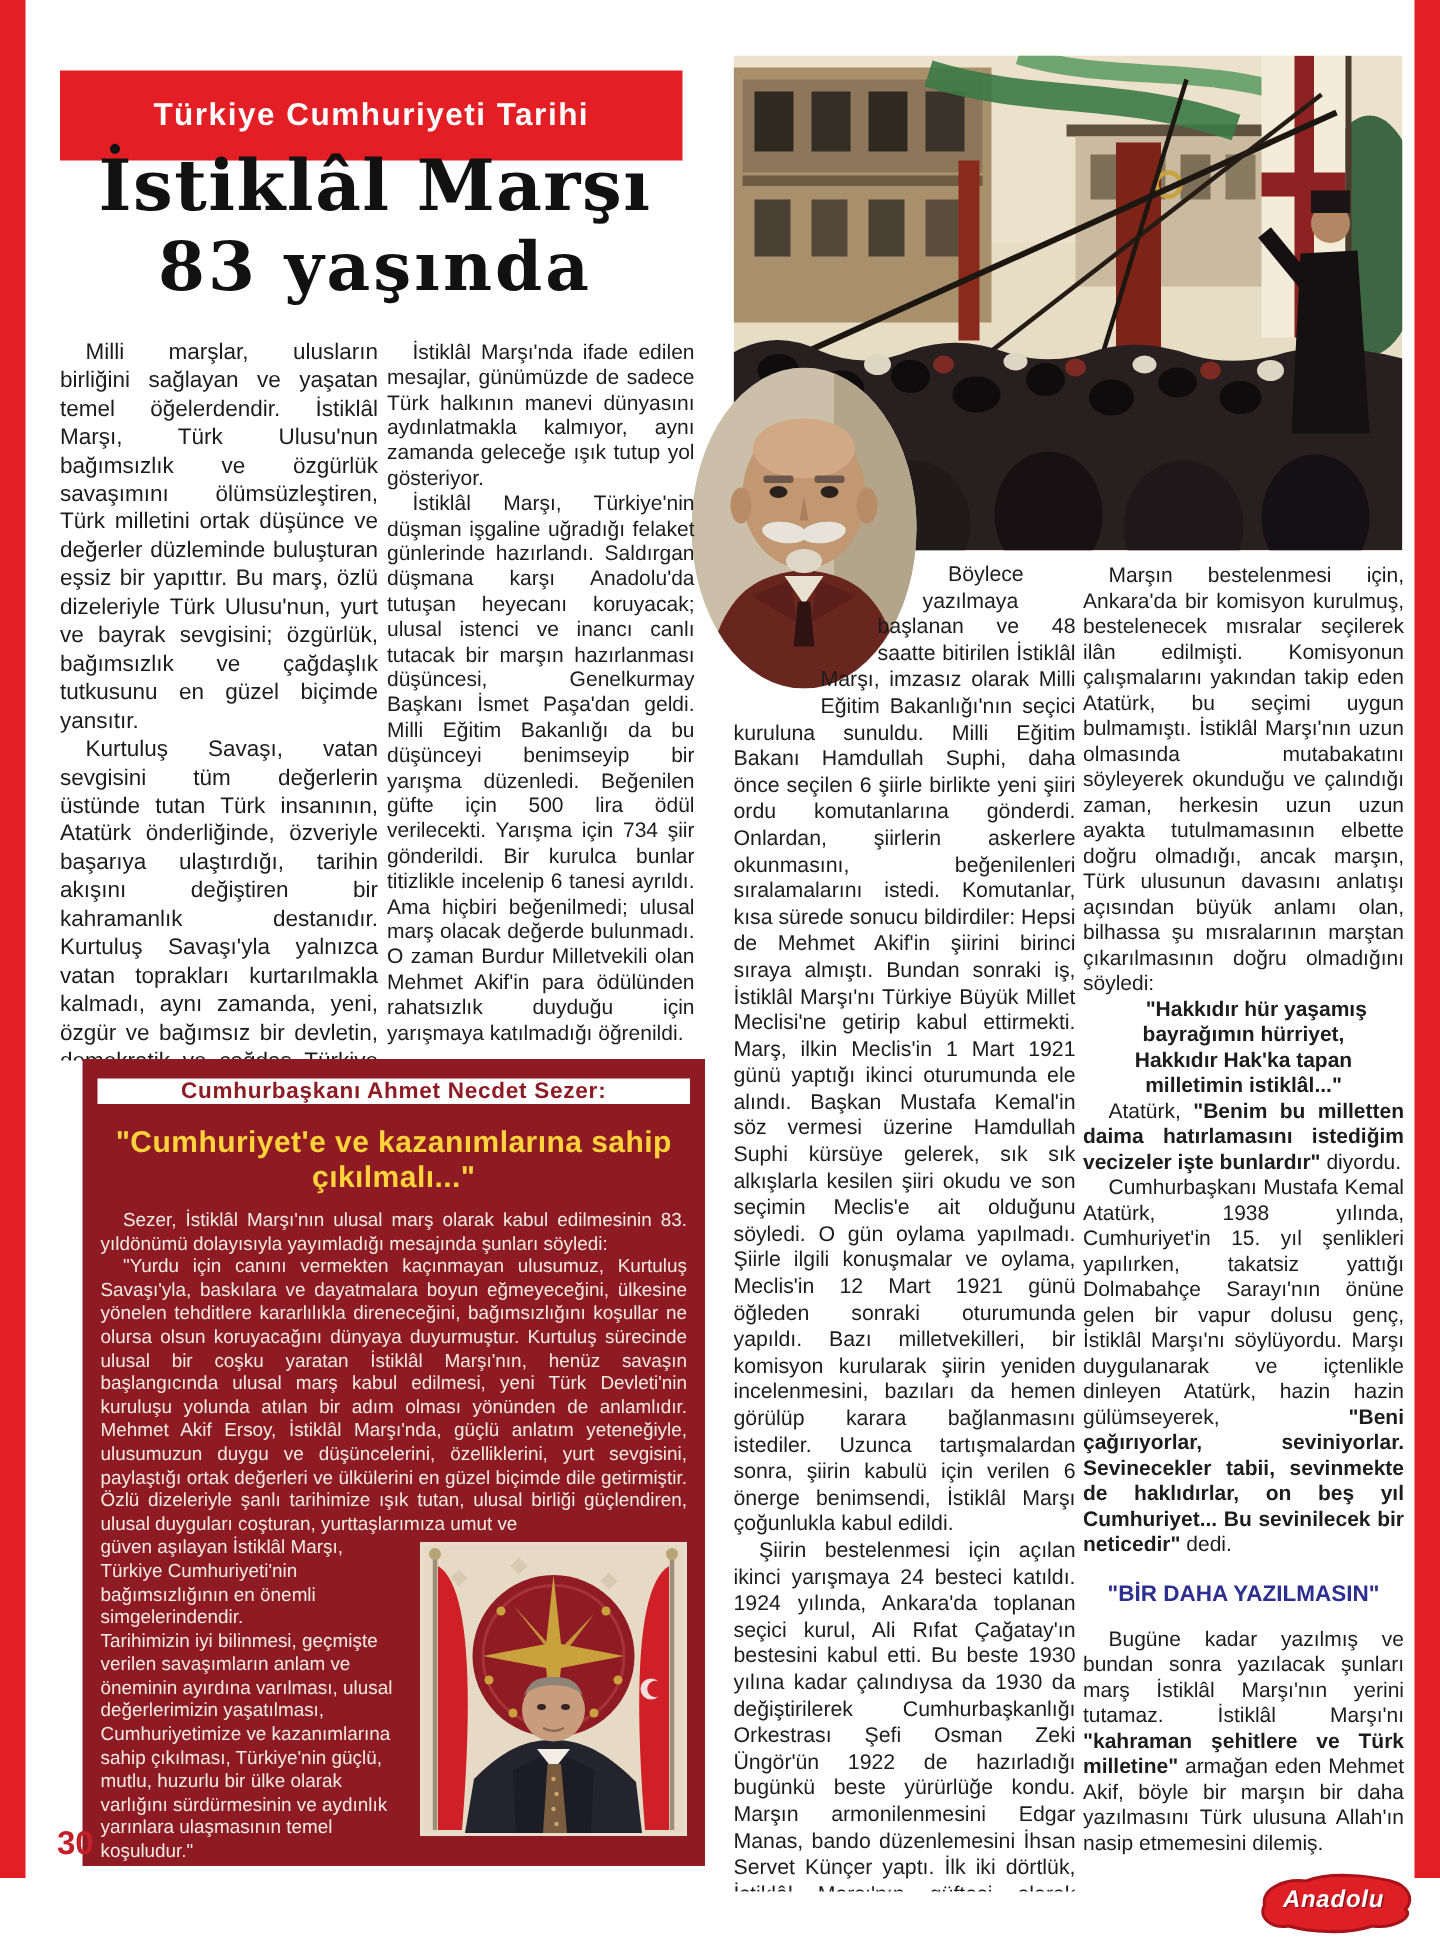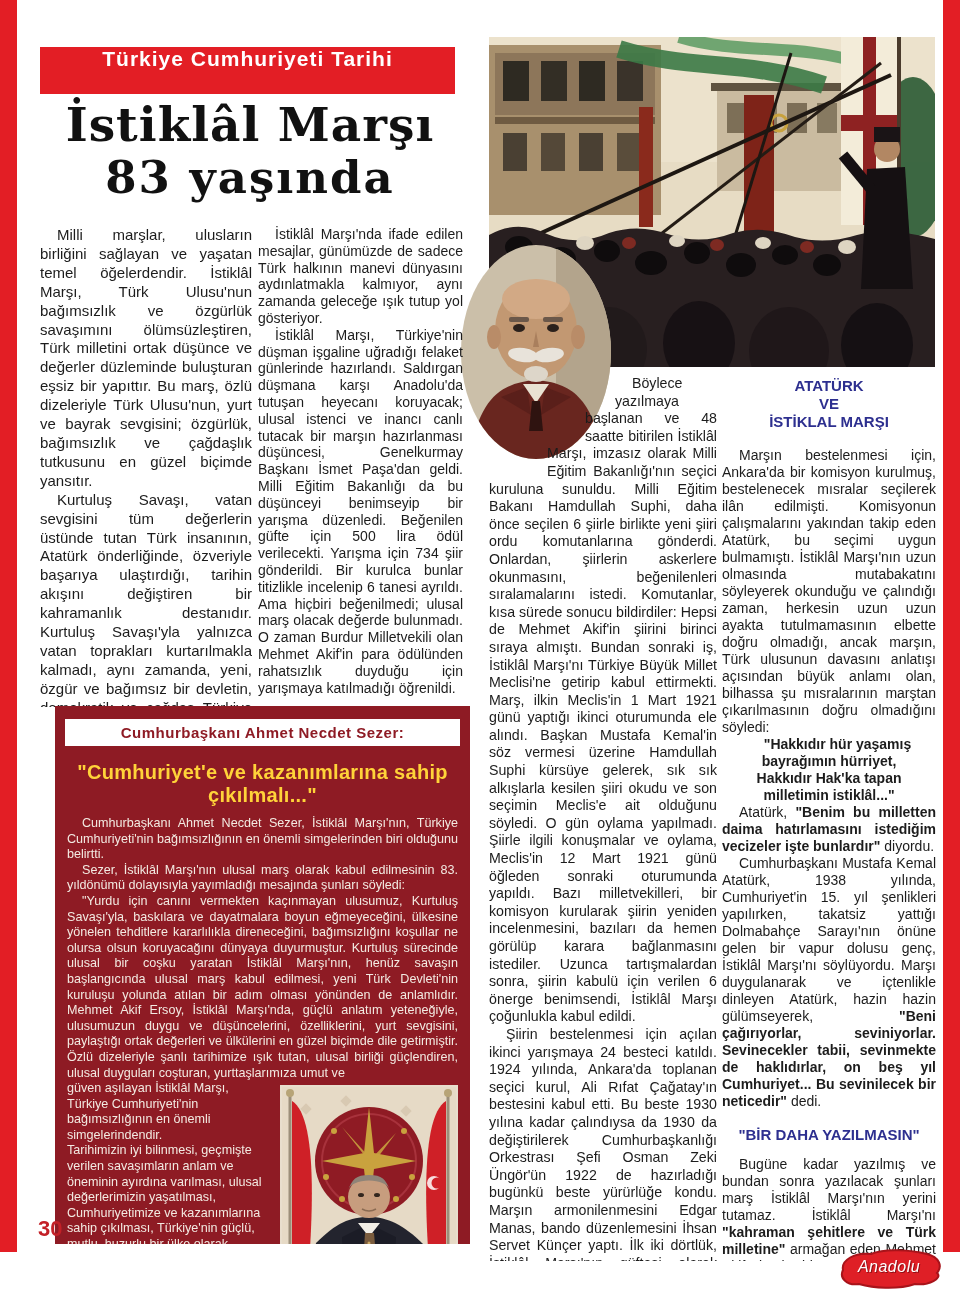--- a/index.html
+++ b/index.html
@@ -1,22 +1,22 @@
 <!DOCTYPE html>
 <html><head>
 <meta charset="utf-8">
 <style>
   html,body{margin:0;padding:0;background:#ffffff;}
   #page{position:relative;width:960px;height:1305px;background:#ffffff;overflow:hidden;
         font-family:"Liberation Sans",sans-serif;color:#1c1c1c;}
   .edge{position:absolute;top:0;width:17px;height:1252px;background:#e31e25;}
   .edge.left{left:0;} .edge.right{left:943px;}
 
-  .banner{position:absolute;left:40px;top:47px;width:415px;height:47px;background:#e31e25;
-          display:flex;justify-content:center;}
+  .banner{position:absolute;left:40px;top:47px;width:415px;height:60px;background:#e31e25;
+          display:flex;align-items:center;justify-content:center;}
   .banner span{color:#ffffff;font-weight:bold;font-size:21px;letter-spacing:1px;}
 
   .page-title{position:absolute;left:30px;top:98px;width:440px;text-align:center;
               font-family:"DejaVu Serif",serif;font-weight:bold;color:#111;}
   .page-title .t1{font-size:47px;line-height:54px;letter-spacing:1px;}
   .page-title .t2{font-size:45px;line-height:52px;letter-spacing:2px;}
 
   .col{position:absolute;text-align:justify;overflow:hidden;}
   .col p{margin:0;text-indent:17px;}
   #col1{left:40px;top:226px;width:212px;height:481px;font-size:15px;line-height:18.9px;}
@@ -34,32 +34,32 @@
   b{font-weight:bold;}
 
   
   .wrapstep{float:left;clear:left;height:30px;}
   .ws1{width:126px;} .ws2{width:96px;} .ws3{width:58px;}
 
   .photo-main{position:absolute;left:489px;top:37px;width:446px;height:330px;overflow:hidden;}
   .portrait{position:absolute;left:461px;top:245px;width:151px;height:214px;}
 
   .redbox{position:absolute;left:55px;top:706px;width:415px;height:538px;background:#8e1b24;overflow:hidden;}
-  .box-header{margin:13px 10px 0;height:27px;background:#ffffff;display:flex;align-items:center;justify-content:center;}
+  .box-header{margin:13px 10px 0;height:17px;background:#ffffff;display:flex;align-items:center;justify-content:center;}
   .box-header span{color:#8e1b24;font-weight:bold;font-size:15px;letter-spacing:.5px;}
   .box-headline{color:#ffd339;font-weight:bold;font-size:20px;text-align:center;margin:15px 4px 9px;letter-spacing:.3px;}
   .box-text{margin:6px 12px 0;color:#f3eae2;font-size:12.6px;line-height:15.6px;text-align:justify;}
   .box-text p{margin:0;text-indent:15px;}
   .box-text p.noindent{text-indent:0;text-align:left;}
   .sezer-float{float:right;width:178px;height:196px;margin:4px 0 0 8px;border:2px solid #e8decd;box-sizing:border-box;}
 
   .page-number{position:absolute;left:38px;top:1216px;color:#c32027;font-weight:bold;font-size:22px;}
   .logo{position:absolute;left:833px;top:1246px;width:112px;height:46px;}
   .logo .logo-text{position:absolute;left:0;top:12px;width:112px;text-align:center;color:#fff;
-        font-weight:normal;font-style:italic;font-size:16px;letter-spacing:.5px;
+        font-weight:bold;font-style:italic;font-size:16px;letter-spacing:.5px;
         text-shadow:1px 1px 0 #8c1016;}
   svg{display:block;}
 </style>
 </head>
 <body>
 
 <div id="page">
 
   <div class="edge left"></div>
   <div class="edge right"></div>
@@ -198,44 +198,38 @@
 
   <div id="col3" class="col">
     <div class="wrapstep ws1"></div>
     <div class="wrapstep ws2"></div>
     <div class="wrapstep ws3"></div>
     <p>Böylece yazılmaya başlanan ve 48 saatte bitirilen İstiklâl Marşı, imzasız olarak Milli Eğitim Bakanlığı'nın seçici kuruluna sunuldu. Milli Eğitim Bakanı Hamdullah Suphi, daha önce seçilen 6 şiirle birlikte yeni şiiri ordu komutanlarına gönderdi. Onlardan, şiirlerin askerlere okunmasını, beğenilenleri sıralamalarını istedi. Komutanlar, kısa sürede sonucu bildirdiler: Hepsi de Mehmet Akif'in şiirini birinci sıraya almıştı. Bundan sonraki iş, İstiklâl Marşı'nı Türkiye Büyük Millet Meclisi'ne getirip kabul ettirmekti. Marş, ilkin Meclis'in 1 Mart 1921 günü yaptığı ikinci oturumunda ele alındı. Başkan Mustafa Kemal'in söz vermesi üzerine Hamdullah Suphi kürsüye gelerek, sık sık alkışlarla kesilen şiiri okudu ve son seçimin Meclis'e ait olduğunu söyledi. O gün oylama yapılmadı. Şiirle ilgili konuşmalar ve oylama, Meclis'in 12 Mart 1921 günü öğleden sonraki oturumunda yapıldı. Bazı milletvekilleri, bir komisyon kurularak şiirin yeniden incelenmesini, bazıları da hemen görülüp karara bağlanmasını istediler. Uzunca tartışmalardan sonra, şiirin kabulü için verilen 6 önerge benimsendi, İstiklâl Marşı çoğunlukla kabul edildi.</p>
     <p>Şiirin bestelenmesi için açılan ikinci yarışmaya 24 besteci katıldı. 1924 yılında, Ankara'da  toplanan seçici kurul, Ali Rıfat Çağatay'ın bestesini kabul etti. Bu beste 1930 yılına kadar çalındıysa da 1930 da değiştirilerek Cumhurbaşkanlığı Orkestrası Şefi Osman Zeki Üngör'ün 1922 de hazırladığı bugünkü beste yürürlüğe kondu. Marşın armonilenmesini Edgar Manas, bando düzenlemesini İhsan Servet Künçer yaptı. İlk iki dörtlük, İstiklâl Marşı'nın güftesi olarak söylenir.</p>
   </div>
 
   <div id="col4" class="col">
-    <div class="blue-head blue-head1">
-      <span>ATATÜRK</span>
-      <span>VE</span>
-      <span>İSTİKLAL MARŞI</span>
-    </div>
     <p>Marşın bestelenmesi için, Ankara'da bir komisyon kurulmuş, bestelenecek mısralar seçilerek ilân edilmişti. Komisyonun çalışmalarını yakından takip eden Atatürk, bu seçimi uygun bulmamıştı. İstiklâl Marşı'nın uzun olmasında mutabakatını söyleyerek okunduğu ve çalındığı zaman, herkesin uzun uzun ayakta tutulmamasının elbette doğru olmadığı, ancak marşın, Türk ulusunun davasını anlatışı açısından büyük anlamı olan, bilhassa şu mısralarının marştan çıkarılmasının doğru olmadığını söyledi:</p>
     <p class="center-quote">
       <span>"Hakkıdır hür yaşamış bayrağımın hürriyet,</span><br>
       <span>Hakkıdır Hak'ka tapan milletimin istiklâl..."</span>
     </p>
     <p><span>Atatürk, </span><b>"Benim bu milletten daima hatırlamasını istediğim vecizeler işte bunlardır"</b><span> diyordu.</span></p>
     <p><span>Cumhurbaşkanı Mustafa Kemal Atatürk, 1938 yılında, Cumhuriyet'in 15. yıl şenlikleri yapılırken, takatsiz yattığı Dolmabahçe Sarayı'nın önüne gelen bir vapur dolusu genç, İstiklâl Marşı'nı söylüyordu. Marşı duygulanarak ve içtenlikle dinleyen Atatürk, hazin hazin gülümseyerek, </span><b>"Beni çağırıyorlar, seviniyorlar. Sevinecekler tabii, sevinmekte de haklıdırlar, on beş yıl Cumhuriyet... Bu sevinilecek bir neticedir"</b><span> dedi.</span></p>
     <div class="blue-head blue-head2">"BİR DAHA YAZILMASIN"</div>
     <p><span>Bugüne kadar yazılmış ve bundan sonra yazılacak şunları marş İstiklâl Marşı'nın yerini tutamaz. İstiklâl Marşı'nı </span><b>"kahraman şehitlere ve Türk milletine"</b><span> armağan eden Mehmet Akif, böyle bir marşın bir daha yazılmasını Türk ulusuna Allah'ın nasip etmemesini dilemiş.</span></p>
 
   </div>
 
   <div class="redbox">
     <div class="box-header">
       <span>Cumhurbaşkanı Ahmet Necdet Sezer:</span>
     </div>
     <div class="box-headline">"Cumhuriyet'e ve kazanımlarına sahip çıkılmalı..."</div>
     <div class="box-text">
-      <p>Cumhurbaşkanı Ahmet Necdet Sezer, İstiklâl Marşı'nın, Türkiye Cumhuriyeti'nin bağımsızlığının en önemli simgelerinden biri olduğunu belirtti.</p>
       <p>Sezer, İstiklâl Marşı'nın ulusal marş olarak kabul edilmesinin 83. yıldönümü dolayısıyla yayımladığı mesajında şunları söyledi:</p>
       <p>"Yurdu için canını vermekten kaçınmayan ulusumuz, Kurtuluş Savaşı'yla, baskılara ve dayatmalara boyun eğmeyeceğini, ülkesine yönelen tehditlere kararlılıkla direneceğini, bağımsızlığını koşullar ne olursa olsun koruyacağını dünyaya duyurmuştur. Kurtuluş sürecinde ulusal bir coşku yaratan İstiklâl Marşı'nın, henüz savaşın başlangıcında ulusal marş kabul edilmesi, yeni Türk Devleti'nin kuruluşu yolunda atılan bir adım olması yönünden de anlamlıdır. Mehmet Akif Ersoy, İstiklâl Marşı'nda, güçlü anlatım yeteneğiyle, ulusumuzun duygu ve düşüncelerini, özelliklerini, yurt sevgisini, paylaştığı ortak değerleri ve ülkülerini en güzel biçimde dile getirmiştir. Özlü dizeleriyle şanlı tarihimize ışık tutan, ulusal birliği güçlendiren, ulusal duyguları coşturan, yurttaşlarımıza umut ve</p>
       <div class="sezer-float">
         <svg width="174" height="192" viewBox="0 0 174 192">
           <rect x="0" y="0" width="174" height="192" fill="#e6dac6"></rect>
           <g fill="#d8c9b2">
             <rect x="20" y="18" width="8" height="8" transform="rotate(45 24 22)"></rect>
             <rect x="60" y="10" width="8" height="8" transform="rotate(45 64 14)"></rect>
             <rect x="120" y="20" width="8" height="8" transform="rotate(45 124 24)"></rect>
             <rect x="150" y="60" width="8" height="8" transform="rotate(45 154 64)"></rect>

